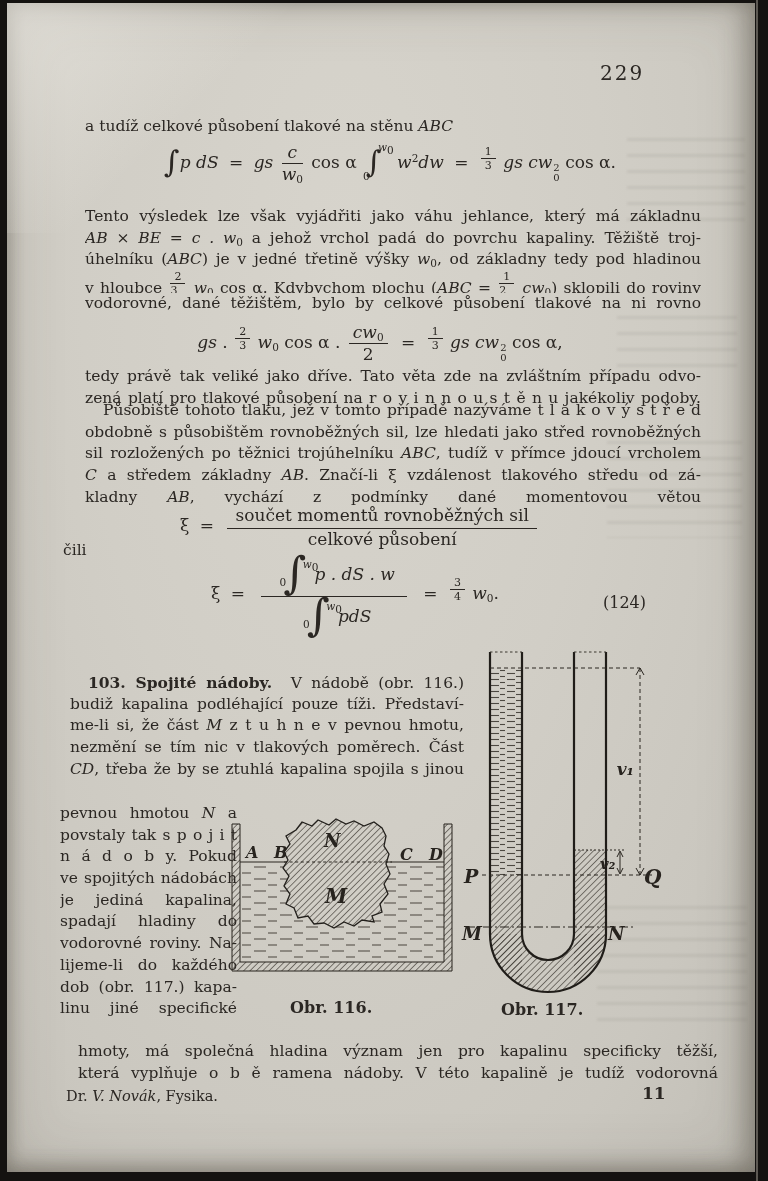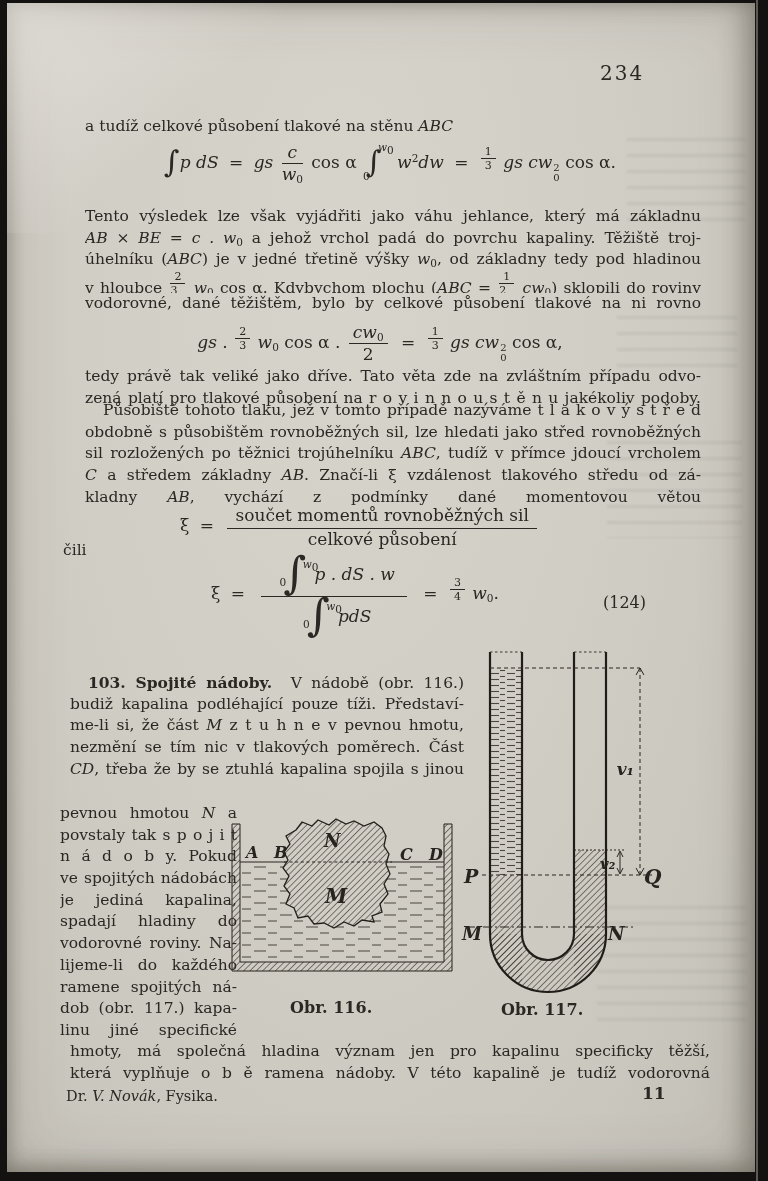--- a/index.html
+++ b/index.html
@@ -56,21 +56,21 @@
 </head>
 <body>
 
 <div id="paper">
 
   <div class="ghost" style="left:620px;top:122px;width:118px;height:100px;"></div>
   <div class="ghost" style="left:610px;top:300px;width:120px;height:75px;"></div>
   <div class="ghost" style="left:600px;top:425px;width:135px;height:110px;"></div>
   <div class="ghost" style="left:590px;top:890px;width:150px;height:135px;"></div>
 
-  <div class="abs txtline" style="left:593px;top:60px;font-size:20px;letter-spacing:2px;">234</div>
+  <div class="abs txtline" style="left:593px;top:60px;font-size:20px;letter-spacing:2px;">229</div>
 
   <div class="abs txtline" style="left:78px;top:113px;width:616px;">a tudíž celkové působení tlakové na stěnu <i>ABC</i></div>
 
   <div class="abs fx" style="left:113px;top:140px;width:540px;"><span class="ig">∫</span><i>p dS</i> <span class="eq">=</span> <i>gs</i> <span class="fr"><span class="nu"><i>c</i></span><span class="de"><i>w</i><sub>0</sub></span></span> cos α <span class="ints"><span class="lt"><i>w</i><sub>0</sub></span><span class="ig">∫</span><span class="lb">0</span></span> <i>w</i><sup>2</sup><i>dw</i> <span class="eq">=</span> <span class="fr sm"><span class="nu">1</span><span class="de">3</span></span> <i>gs cw</i><span class="ss">
         <span>2</span>
         <span>0</span>
       </span> cos α.</div>
 
   <div class="abs para j" style="left:78px;top:203px;width:616px;">
       <div class="ln">Tento výsledek lze však vyjádřiti jako váhu jehlance, který má základnu</div>
@@ -116,21 +116,20 @@
 
   <div class="abs para j" style="left:53px;top:800px;width:177px;">
       <div class="ln">pevnou hmotou <i>N</i> a</div>
       <div class="ln">povstaly tak s p o j i t é</div>
       <div class="ln">n á d o b y. Pokud tedy</div>
       <div class="ln">ve spojitých nádobách</div>
       <div class="ln">je jediná kapalina,</div>
       <div class="ln">spadají hladiny do téže</div>
       <div class="ln">vodorovné roviny. Na-</div>
       <div class="ln">lijeme-li do každého</div>
-      <div class="ln">ramene spojitých ná-</div>
       <div class="ln">dob (obr. 117.) kapa-</div>
       <div class="ln">linu jiné specifické</div>
     </div>
 
   <svg class="abs" style="left:219px;top:813px;" width="232" height="168" viewBox="0 0 232 168">
     <defs>
       <pattern id="hatch4" patternUnits="userSpaceOnUse" width="4.5" height="4.5" patternTransform="rotate(45)">
         <line x1="0" y1="0" x2="0" y2="4.5" stroke="#37332c" stroke-width="1.2"></line>
       </pattern>
       <pattern id="dashes" patternUnits="userSpaceOnUse" width="26" height="12">
@@ -191,21 +190,21 @@
 
     <text class="flab" x="6" y="241" font-size="19">P</text>
     <text class="flab" x="186" y="242" font-size="20">Q</text>
     <text class="flab" x="176" y="133" font-size="17" text-anchor="end">v₁</text>
     <text class="flab" x="142" y="227" font-size="15">v₂</text>
     <text class="flab" x="4" y="298" font-size="18">M</text>
     <text class="flab" x="150" y="298" font-size="18">N</text>
   </svg>
   <div class="abs caption" style="left:494px;top:997px;width:120px;">Obr. 117.</div>
 
-  <div class="abs para j" style="left:63px;top:1038px;width:640px;">
+  <div class="abs para j" style="left:71px;top:1038px;width:640px;">
       <div class="ln">hmoty, má společná hladina význam jen pro kapalinu specificky těžší,</div>
       <div class="ln">která vyplňuje o b ě ramena nádoby. V této kapalině je tudíž vodorovná</div>
     </div>
 
   <div class="abs txtline" style="left:59px;top:1083px;font-size:14.5px;">Dr. <i>V. Novák</i>, Fysika.</div>
   <div class="abs txtline" style="left:635px;top:1080px;font-size:17px;font-weight:bold;">11</div>
 
 </div>
 
 <div class="edge-hl"></div>

